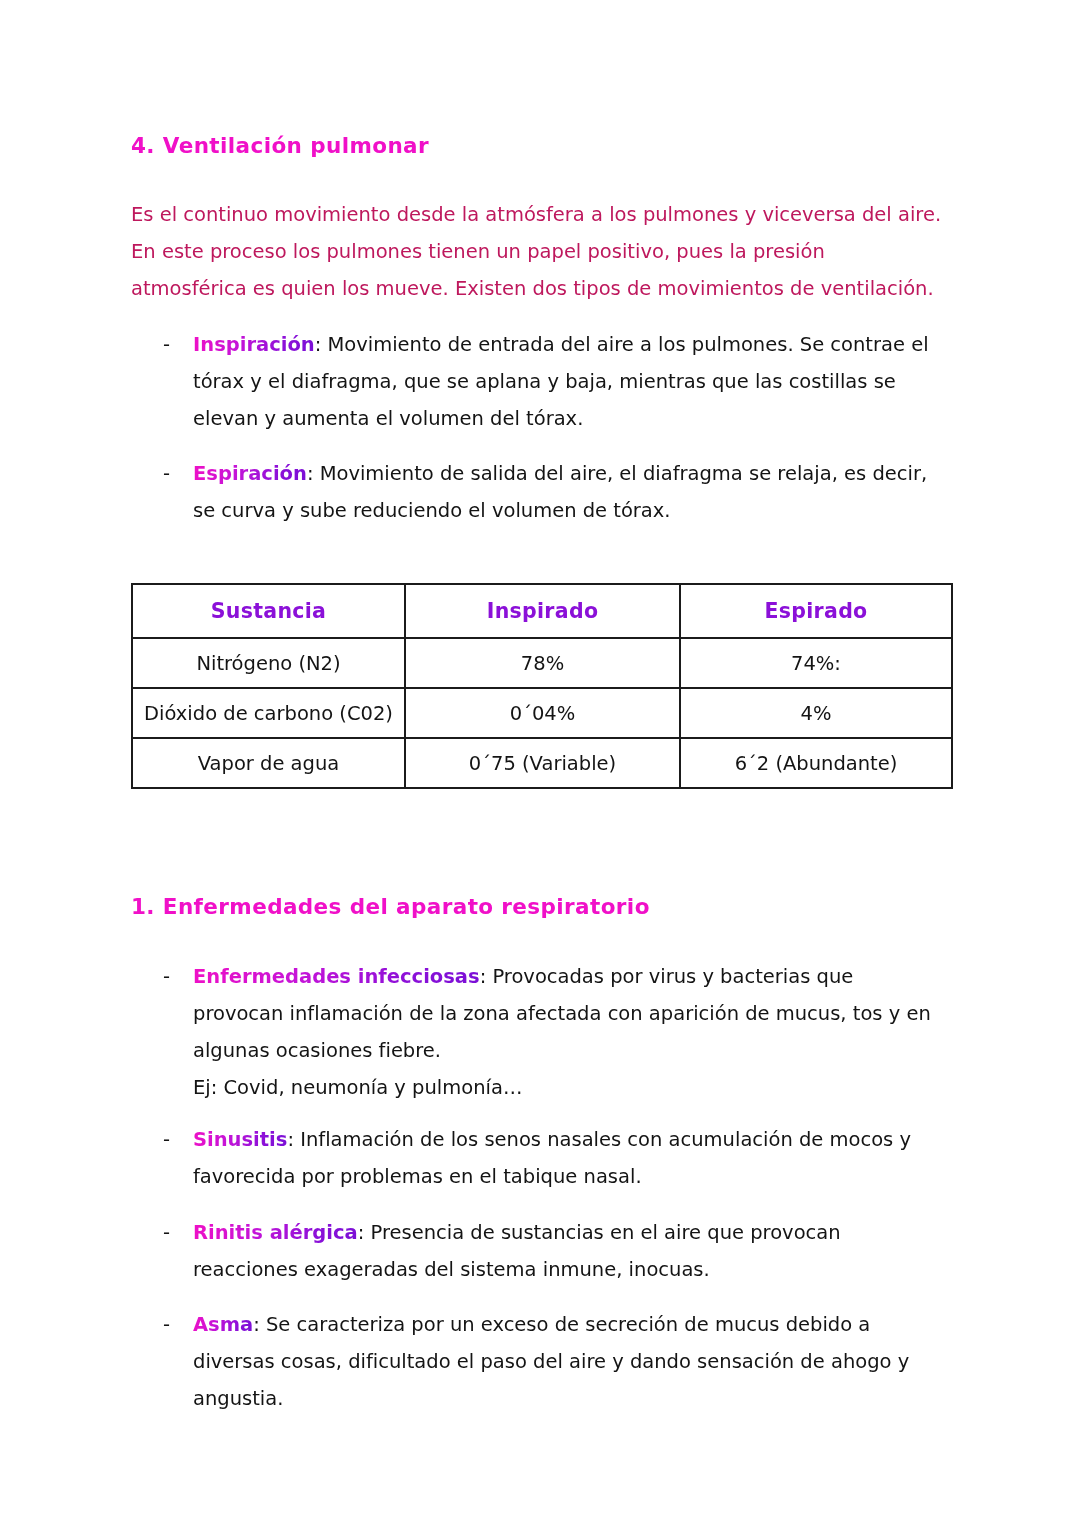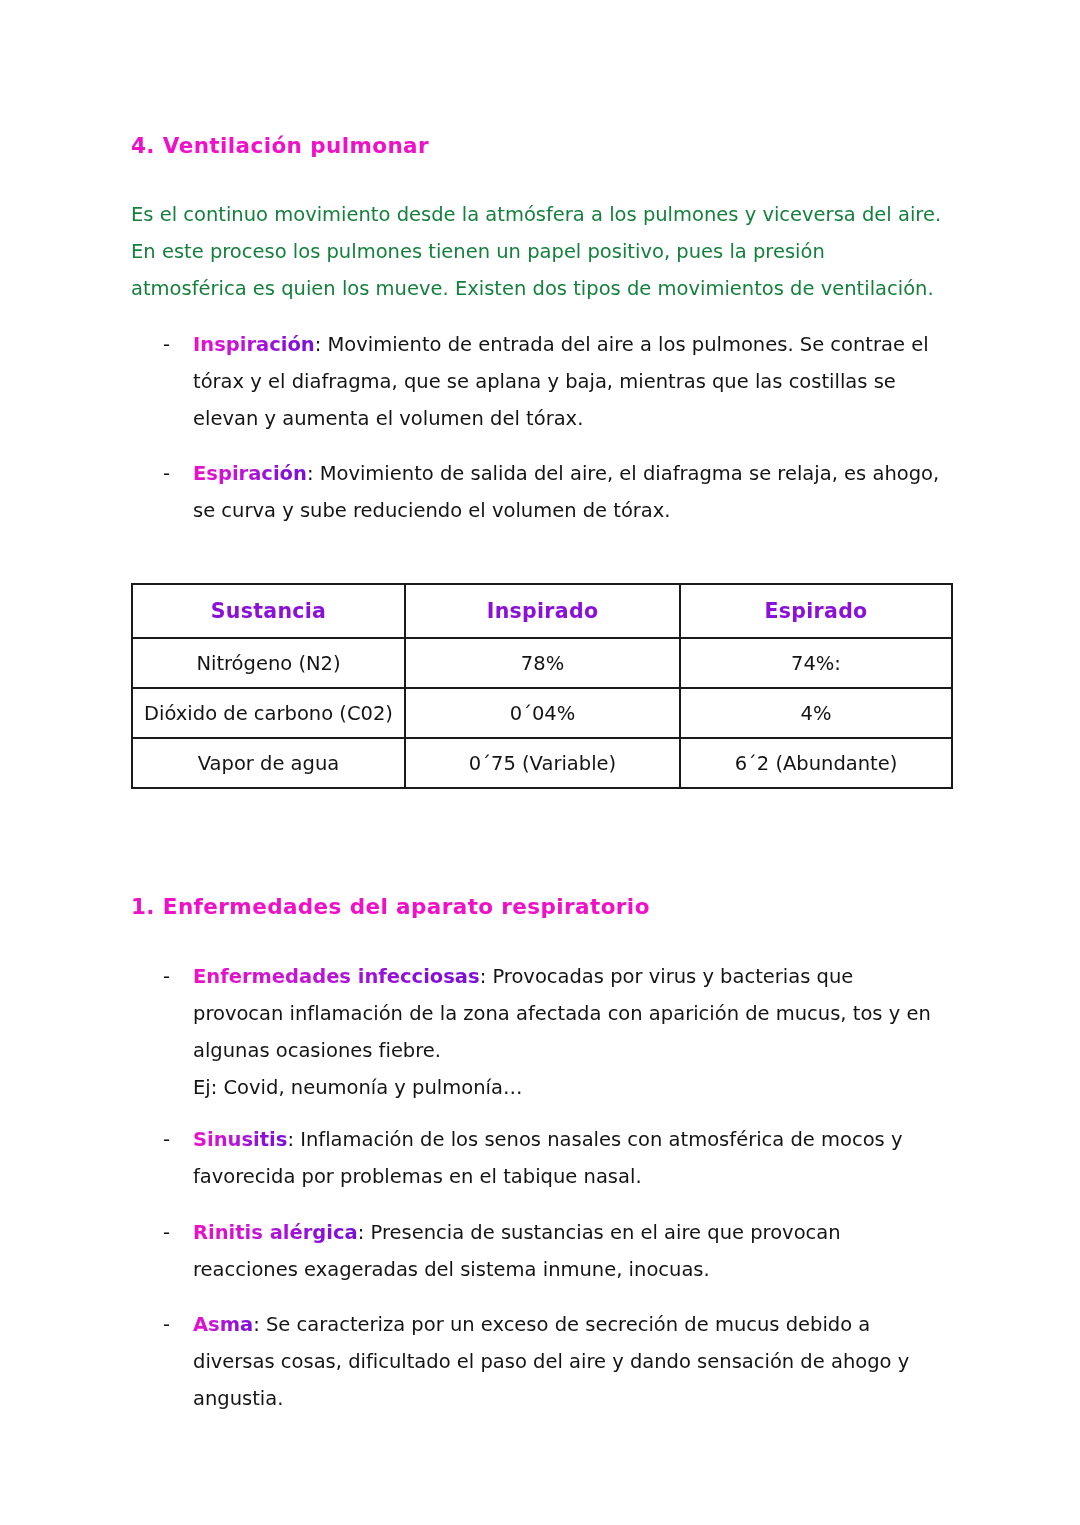--- a/index.html
+++ b/index.html
@@ -41,21 +41,21 @@
     letter-spacing: 0.4px;
     color: #f010c8;
     line-height: 1.25;
     white-space: pre;
   }
 
   
   .body-par {
     font-size: 19.5px;
     line-height: 37px;
-    color: #15803d;
+    color: #be185d;
     width: 812px;
   }
 
   
   .bullet {
     position: relative;
     padding-left: 62px;
     font-size: 19.5px;
     line-height: 37px;
     color: #141414;
@@ -127,21 +127,21 @@
   <div class="content" style="top:326px;">
     <div class="bullet">
       <span class="dash">-</span>
       <span class="term">Inspiración</span><span>: </span><span>Movimiento de entrada del aire a los pulmones. Se contrae el tórax y el diafragma, que se aplana y baja, mientras que las costillas se elevan y aumenta el volumen del tórax.</span>
     </div>
   </div>
 
   <div class="content" style="top:455px;">
     <div class="bullet">
       <span class="dash">-</span>
-      <span class="term">Espiración</span><span>: </span><span>Movimiento de salida del aire, el diafragma se relaja, es ahogo, se curva y sube reduciendo el volumen de tórax.</span>
+      <span class="term">Espiración</span><span>: </span><span>Movimiento de salida del aire, el diafragma se relaja, es decir, se curva y sube reduciendo el volumen de tórax.</span>
     </div>
   </div>
 
   <table class="data-table">
     <thead>
       <tr>
         <th class="col-sub">Sustancia</th>
         <th class="col-insp">Inspirado</th>
         <th class="col-esp">Espirado</th>
       </tr>
@@ -173,21 +173,21 @@
     <div class="bullet">
       <span class="dash">-</span>
       <span class="term">Enfermedades infecciosas</span><span>: </span><span>Provocadas por virus y bacterias que provocan inflamación de la zona afectada con aparición de mucus, tos y en algunas ocasiones fiebre.</span>
       <span class="subline">Ej: Covid, neumonía y pulmonía…</span>
     </div>
   </div>
 
   <div class="content" style="top:1121px;">
     <div class="bullet">
       <span class="dash">-</span>
-      <span class="term">Sinusitis</span><span>: </span><span>Inflamación de los senos nasales con atmosférica de mocos y favorecida por problemas en el tabique nasal.</span>
+      <span class="term">Sinusitis</span><span>: </span><span>Inflamación de los senos nasales con acumulación de mocos y favorecida por problemas en el tabique nasal.</span>
     </div>
   </div>
 
   <div class="content" style="top:1214px;">
     <div class="bullet">
       <span class="dash">-</span>
       <span class="term">Rinitis alérgica</span><span>: </span><span>Presencia de sustancias en el aire que provocan reacciones exageradas del sistema inmune, inocuas.</span>
     </div>
   </div>
 

